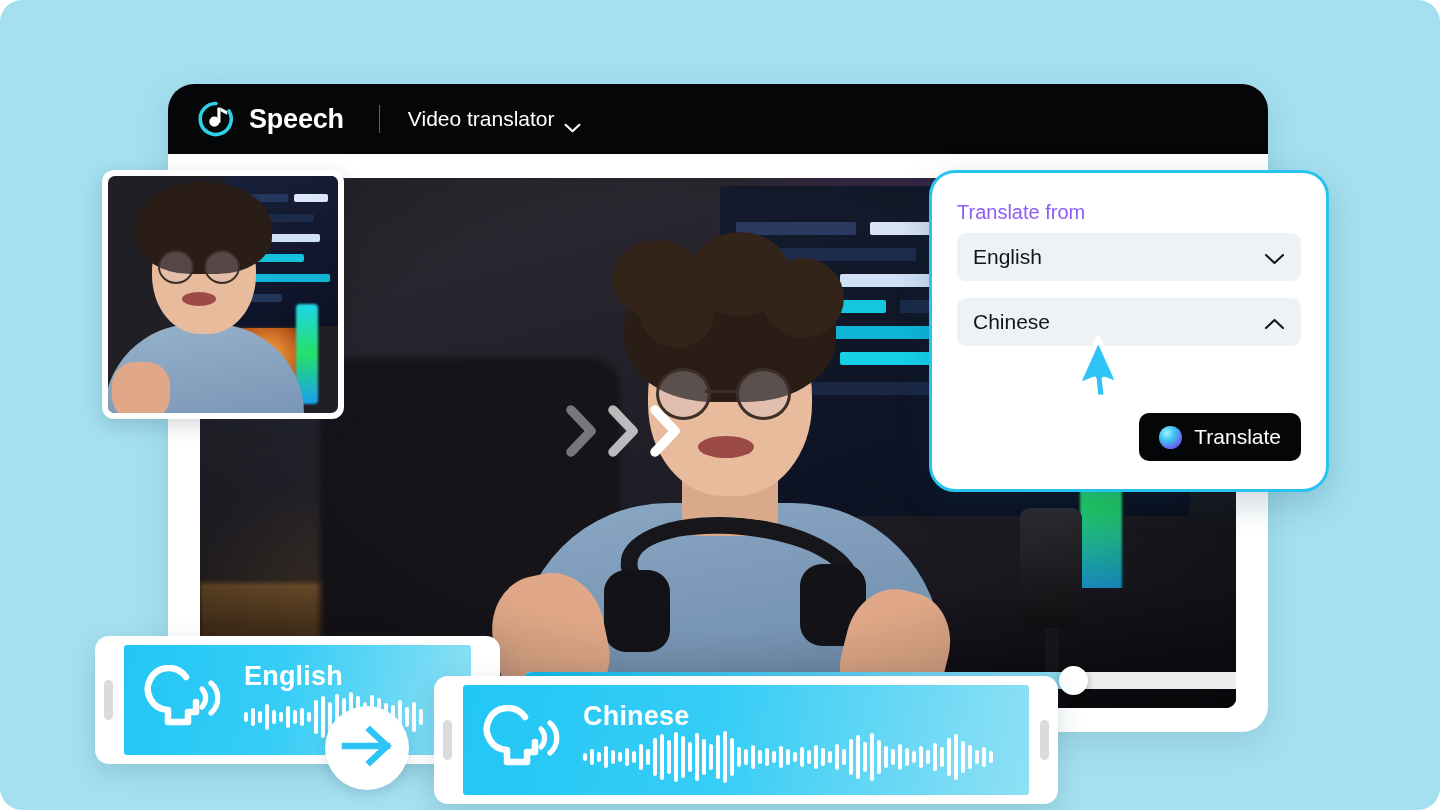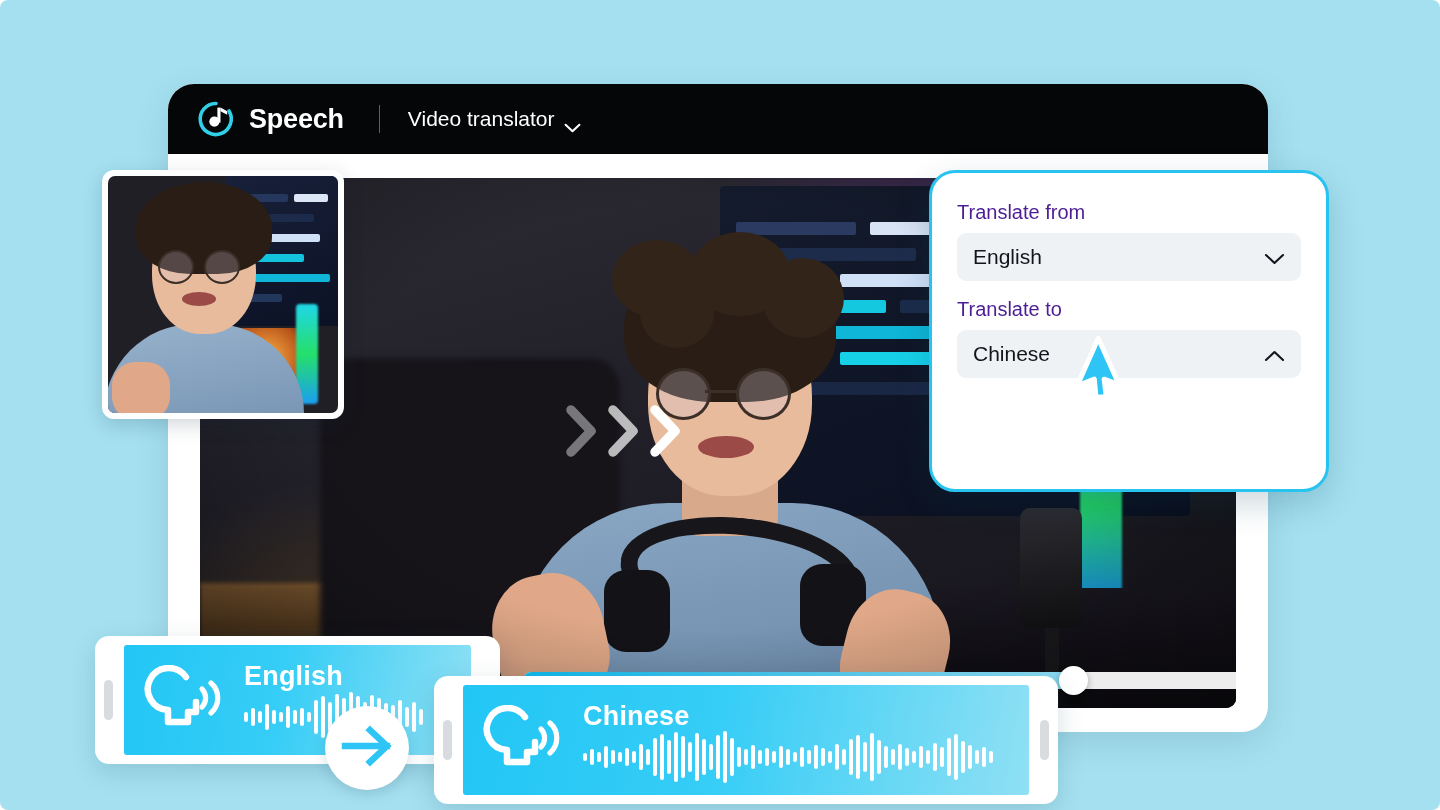--- a/index.html
+++ b/index.html
@@ -7,21 +7,21 @@
     width: 1440px; height: 810px;
     font-family: "Liberation Sans", sans-serif;
     overflow: hidden;
   }
   body { background: #ffffff; }
 
   #stage {
     position: relative;
     width: 1440px; height: 810px;
     background: #a5e0f0;
-    border-radius: 8px;
+    border-radius: 22px;
     overflow: hidden;
   }
 
   
   #app-window {
     position: absolute;
     left: 168px; top: 84px;
     width: 1100px; height: 648px;
     background: #ffffff;
     border-radius: 26px;
@@ -266,21 +266,21 @@
     left: 929px; top: 170px;
     width: 400px; height: 322px;
     background: #fff;
     border: 3px solid #29c3f0;
     border-radius: 26px;
     padding: 28px 25px 0 25px;
     box-shadow: 0 12px 34px rgba(12,60,85,.2);
     z-index: 20;
   }
   .field-label {
-    font-size: 20px; color: #4c1d95; margin-bottom: 9px;
+    font-size: 20px; color: #8b5cf6; margin-bottom: 9px;
   }
   .select-box {
     position: relative;
     height: 48px; background: #eff2f5;
     border-radius: 9px;
     display: flex; align-items: center;
     padding: 0 16px;
     margin-bottom: 17px;
     cursor: pointer;
   }
@@ -495,31 +495,34 @@
     <div class="field-label">Translate from</div>
     <div class="select-box">
       <span class="select-value">English</span>
       <span class="select-caret">
         <svg viewBox="0 0 21 12" width="21" height="12">
           <path d="M2 2 L10.5 10 L19 2" fill="none" stroke="#12161a" stroke-width="2.1" stroke-linecap="round" stroke-linejoin="round"></path>
         </svg>
       </span>
     </div>
 
-    <div class="field-label">Translate to</div>
     <div class="select-box">
       <span class="select-value">Chinese</span>
       <span class="select-caret">
         <svg viewBox="0 0 21 12" width="21" height="12">
           <path d="M2 10 L10.5 2 L19 10" fill="none" stroke="#12161a" stroke-width="2.1" stroke-linecap="round" stroke-linejoin="round"></path>
         </svg>
       </span>
     </div>
 
 
+    <div id="translate-button">
+      <span id="translate-orb"></span>
+      <span id="translate-btn-label">Translate</span>
+    </div>
   </div>
 
   <div id="cursor-pointer">
     <svg viewBox="0 0 62 68" width="62" height="68">
       <g transform="rotate(24 31 34)">
         <path d="M16 7 L16 59 L29 46 L38 62 L47 57 L38 42 L54 41 Z" fill="#2ec5f6" stroke="#ffffff" stroke-width="5" stroke-linejoin="round"></path>
       </g>
     </svg>
   </div>
 

